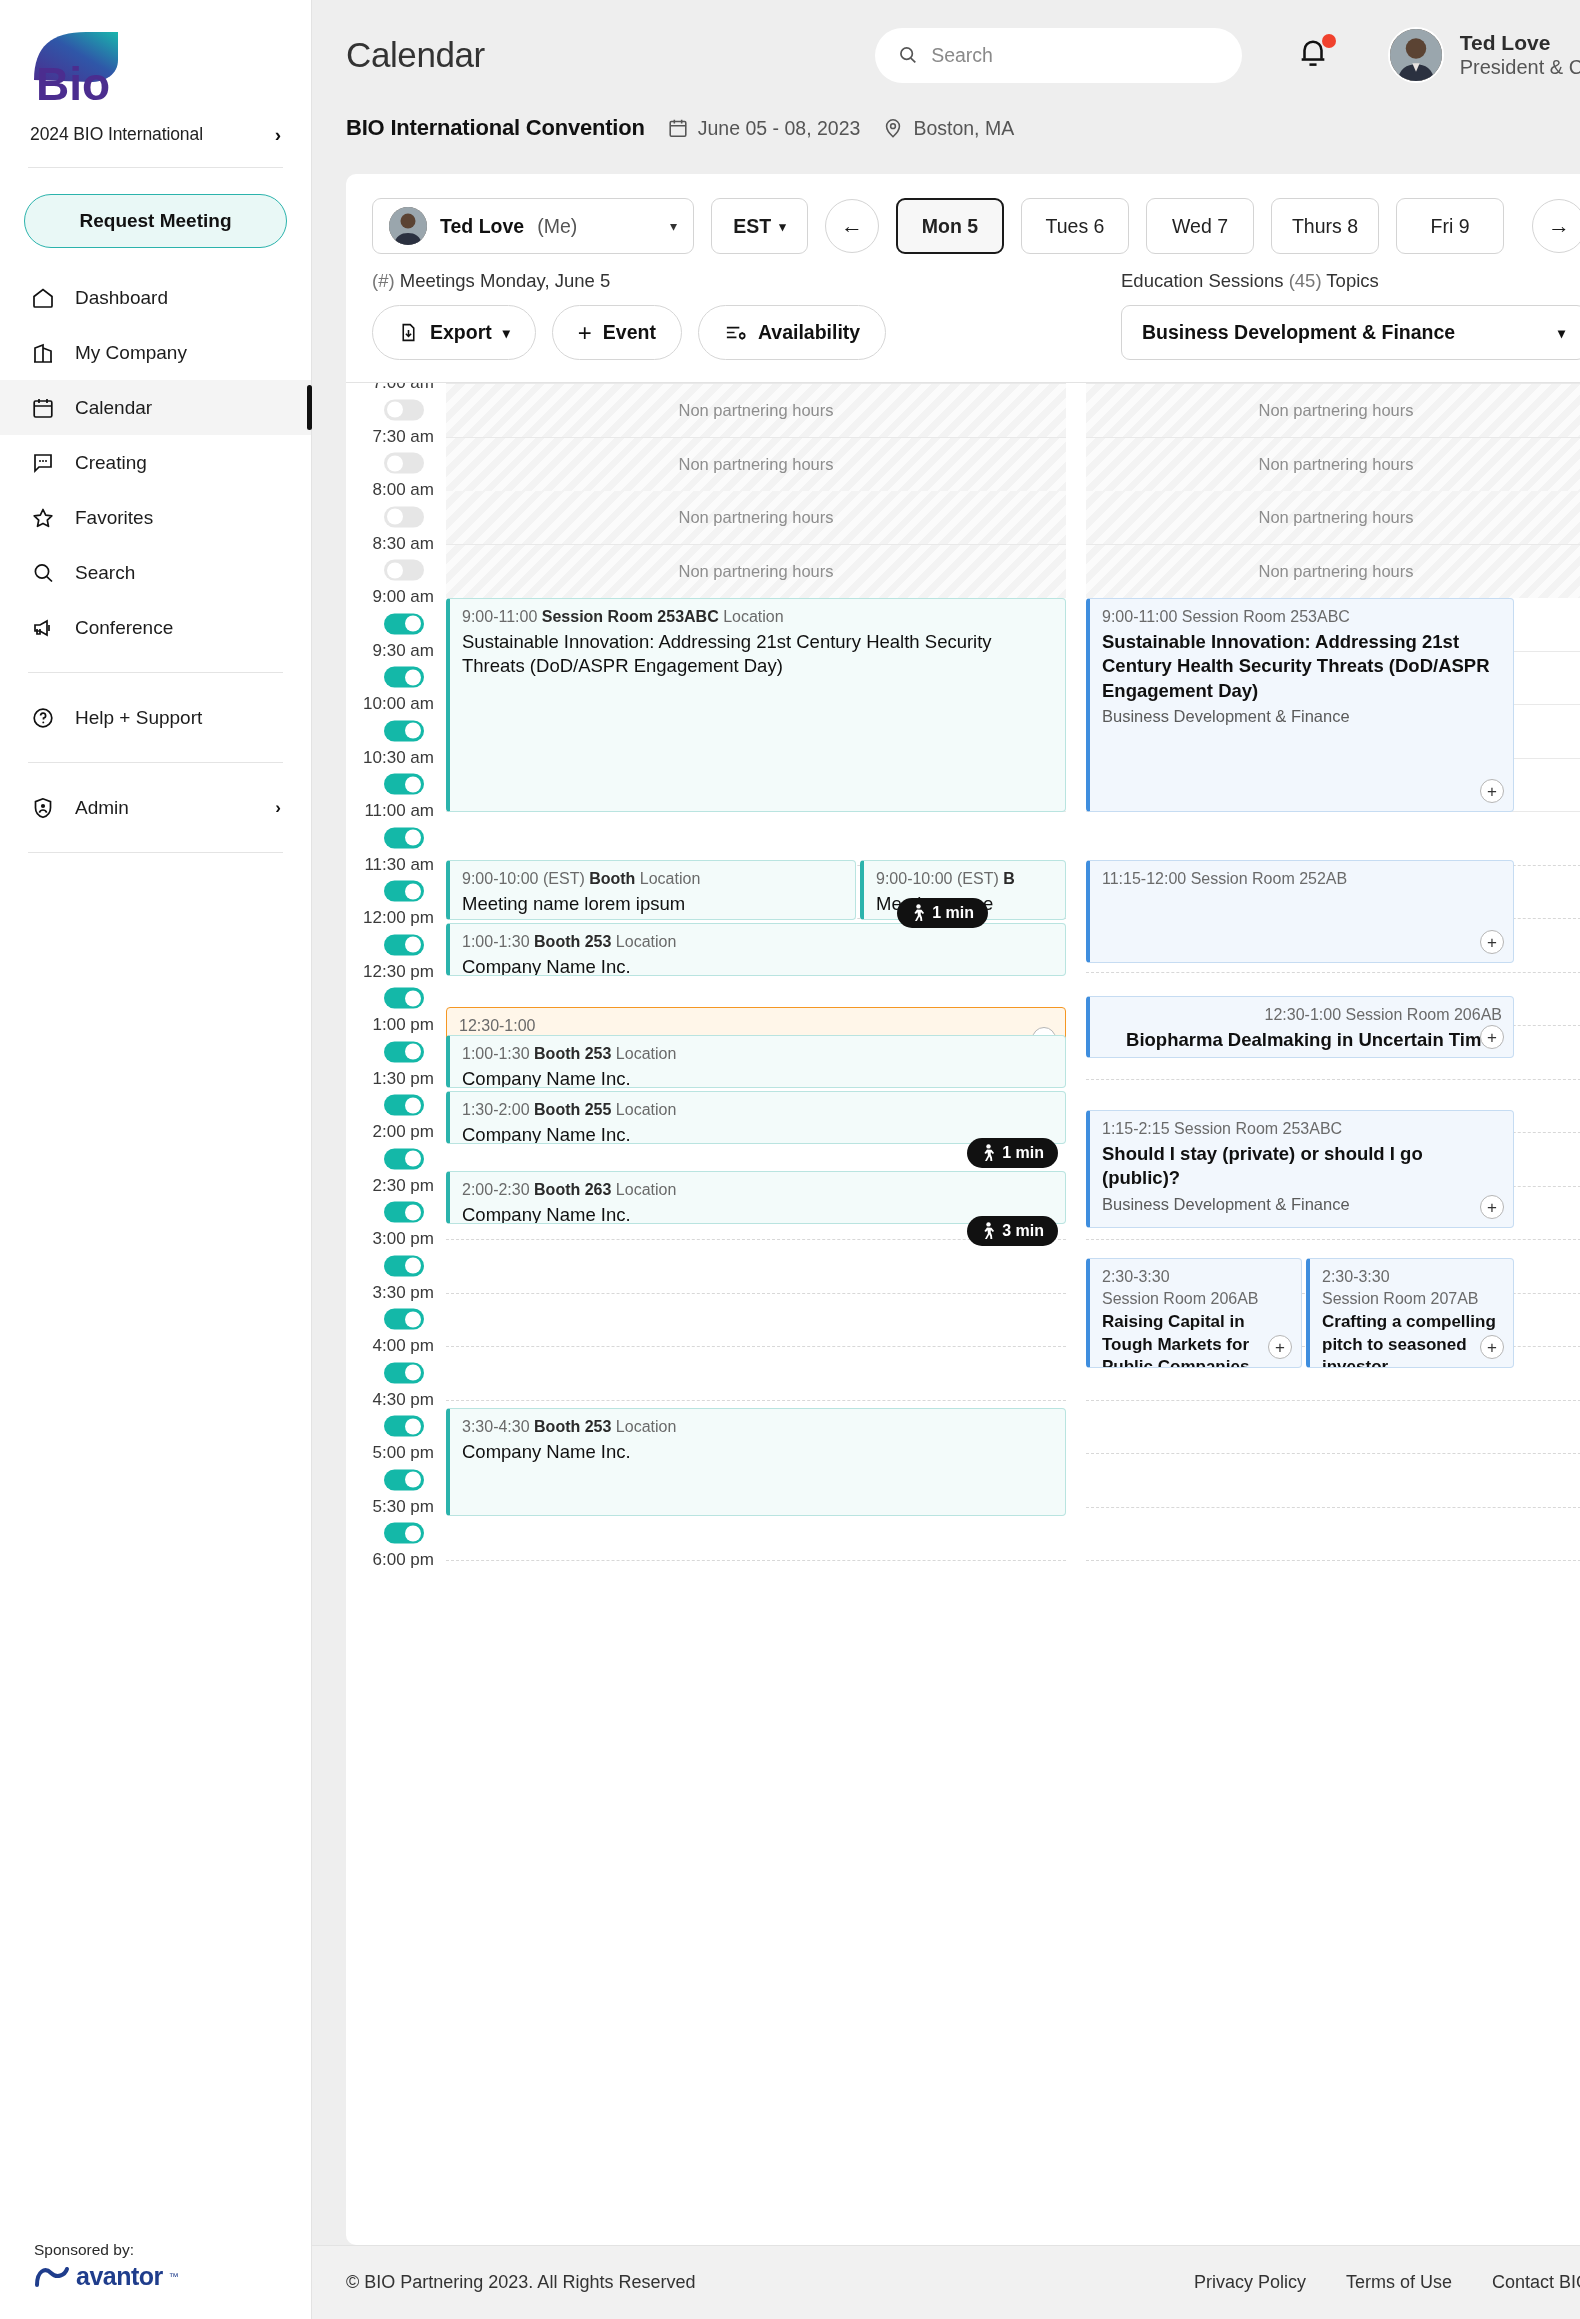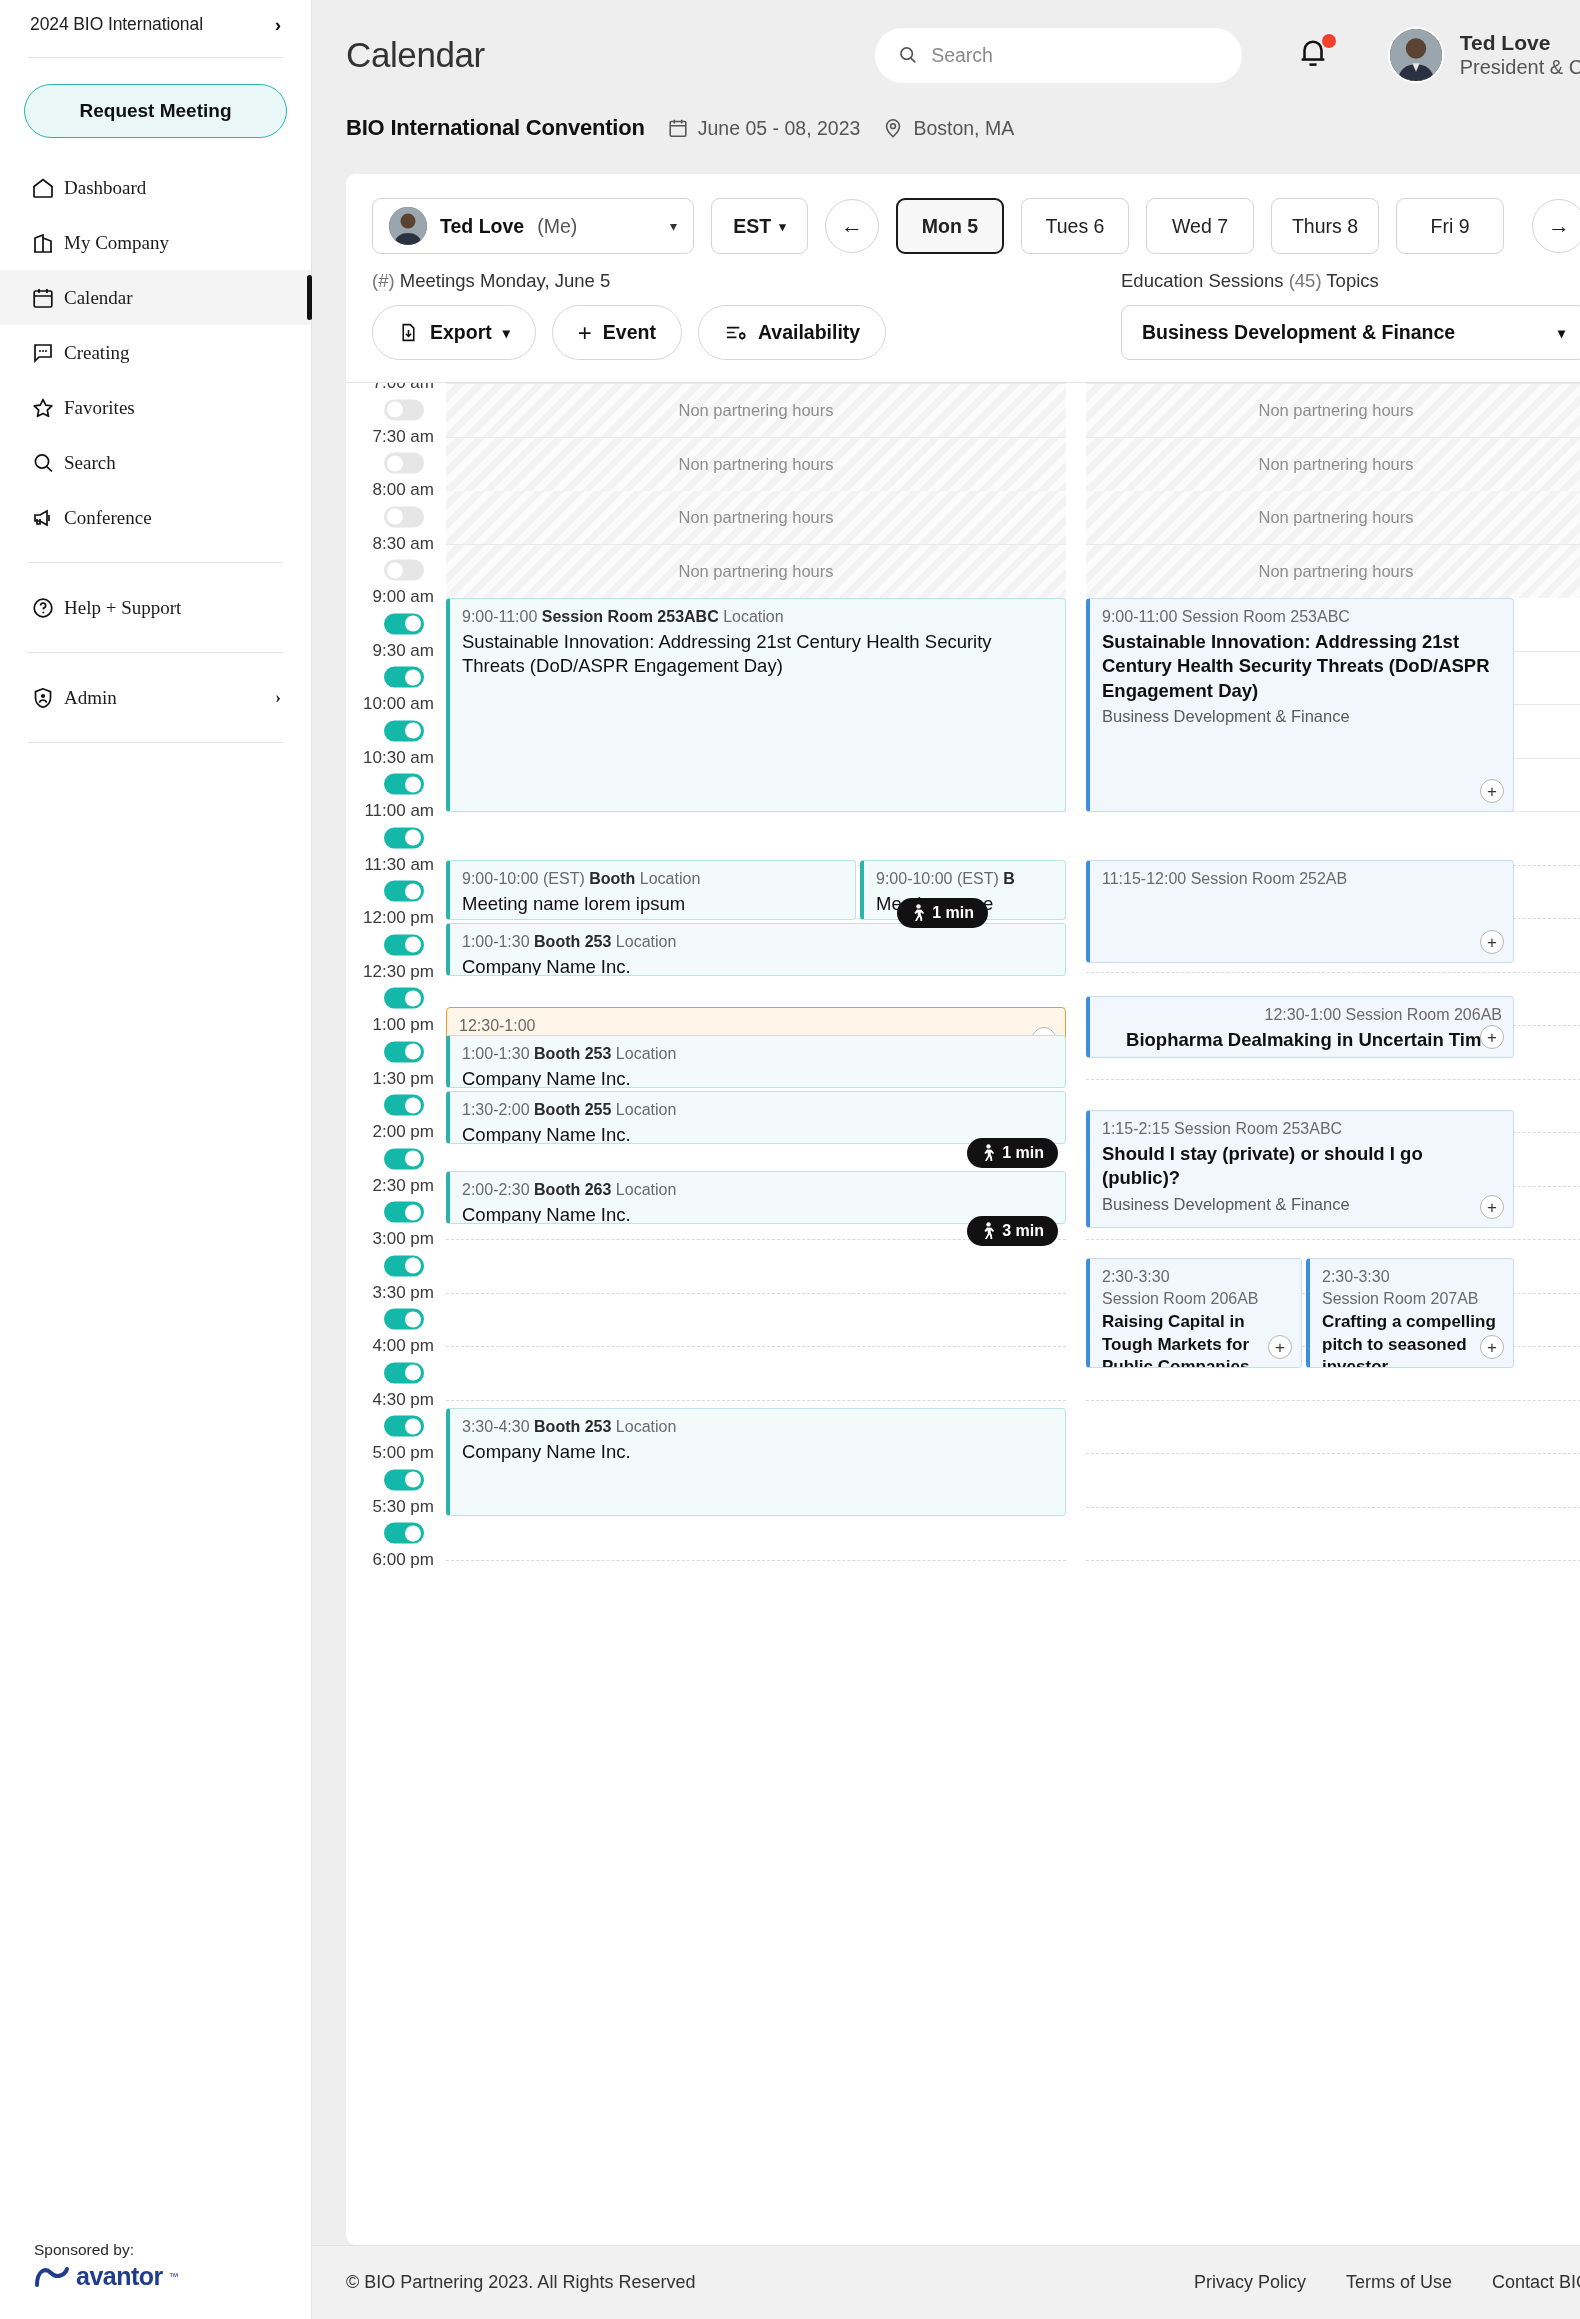--- a/index.html
+++ b/index.html
@@ -41,24 +41,24 @@
     border: 1.6px solid #2bb3ac;
     background: #e9f8f6;
     color: #111;
     font-size: 19px; font-weight: bold;
     display: flex; align-items: center; justify-content: center;
     cursor: pointer;
   }
 
   .nav { margin-top: 22px; }
   .nav-item {
-    display: flex; align-items: center; gap: 8px;
+    display: flex; align-items: center; gap: 19px;
     height: 55px; padding: 0 30px;
     font-size: 19px; color: #1c1c1c;
-    cursor: pointer; position: relative; font-family: Liberation Serif, serif;
+    cursor: pointer; position: relative;
   }
   .nav-item.active { background: #f4f4f4; }
   .nav-item.active::after {
     content: ""; position: absolute; right: -1px; top: 5px;
     width: 5px; height: 45px; background: #111; border-radius: 3px;
   }
   .nav-ico { width: 26px; height: 26px; display: flex; align-items: center; justify-content: center; flex: 0 0 26px; }
   .nav-ico svg { display: block; }
   .nav-sep { height: 1px; background: #e4e4e4; margin: 17px 28px; }
   .nav-item .nav-arrow { margin-left: auto; font-size: 17px; color: #111; font-weight: bold; }
@@ -241,20 +241,38 @@
   }
   .footer-links { display: flex; gap: 40px; }
   .footer-links span { cursor: pointer; }
 </style>
 </head>
 <body>
 
 <div class="app">
 
   <aside class="sidebar">
+    <div class="logo-wrap">
+      <div class="logo-mark">
+        <svg width="92" height="80" viewBox="0 0 92 80">
+          <defs>
+            <linearGradient id="g1" x1="0" y1="1" x2="1" y2="0">
+              <stop offset="0" stop-color="#4b2d8f"></stop>
+              <stop offset="0.55" stop-color="#2f57a8"></stop>
+              <stop offset="1" stop-color="#19b6ad"></stop>
+            </linearGradient>
+          </defs>
+          <path d="M4 50 C4 16 22 2 56 2 L88 2 L88 30 C88 44 76 52 60 52 Z" fill="url(#g1)"></path>
+          <g fill="#fff">
+            <path d="M10 28 h15 a10 10 0 0 1 0 20 h-15 z M16 34 v8 h8 a4 4 0 0 0 0-8 z" opacity="0"></path>
+          </g>
+          <text x="6" y="70" font-family="Liberation Sans, sans-serif" font-size="46" font-weight="bold" fill="#4b2d8f">Bio</text>
+        </svg>
+      </div>
+    </div>
     <div class="event-row">
       <span class="event-name">2024 BIO International</span>
       <span class="chev-right">›</span>
     </div>
     <div class="divider"></div>
 
     <div class="req-btn">Request Meeting</div>
 
     <nav class="nav">
       <div class="nav-item">

